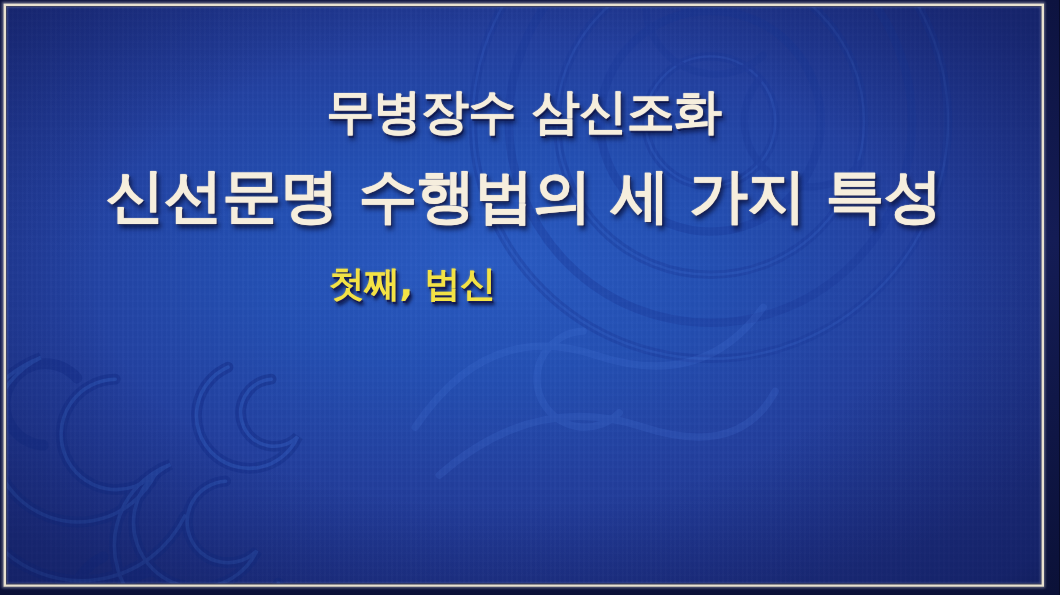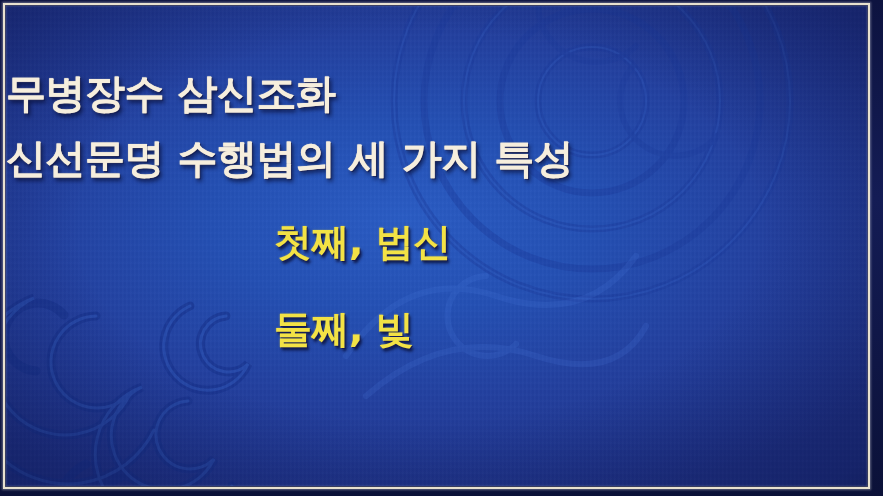--- a/index.html
+++ b/index.html
@@ -79,39 +79,39 @@
 
   
   .content {
     position: absolute;
     inset: 0;
   }
 
   .title-line {
     position: absolute;
     width: 100%;
-    text-align: left;
+    text-align: center;
     color: #f6eedd;
     font-weight: 800;
     letter-spacing: -0.5px;
     white-space: nowrap;
     text-shadow:
       0 0 1px #f6eedd,
       1px 1px 0 rgba(10,18,70,0.85),
       2px 3px 4px rgba(5,10,45,0.75);
   }
   .title-1 { top: 60px;  font-size: 40px; }
-  .title-2 { top: 125px; font-size: 40px; }
+  .title-2 { top: 125px; font-size: 49px; }
 
   .bullet-line {
     position: absolute;
     left: 268px;
     color: #f3e245;
     font-weight: 800;
-    font-size: 38px;
+    font-size: 30px;
     letter-spacing: -0.5px;
     white-space: nowrap;
     text-shadow:
       1px 1px 0 rgba(20,25,85,0.9),
       2px 3px 3px rgba(8,14,55,0.85),
       0 0 2px rgba(243,226,69,0.5);
   }
   .bullet-1 { top: 211px; }
   .bullet-2 { top: 298px; }
   .bullet-3 { top: 385px; }
@@ -168,20 +168,19 @@
     </svg>
 
     <div class="texture"></div>
     <div class="vignette"></div>
 
     <div class="content">
       <div class="title-line title-1">무병장수 삼신조화</div>
       <div class="title-line title-2">신선문명 수행법의 세 가지 특성</div>
 
       <div class="bullet-line bullet-1">첫째, 법신</div>
-      <div class="bullet-line bullet-2">둘째, 빛</div>
     </div>
 
   </div>
 
   <div class="border-rule"></div>
 
 </div>
 
 </body></html>

